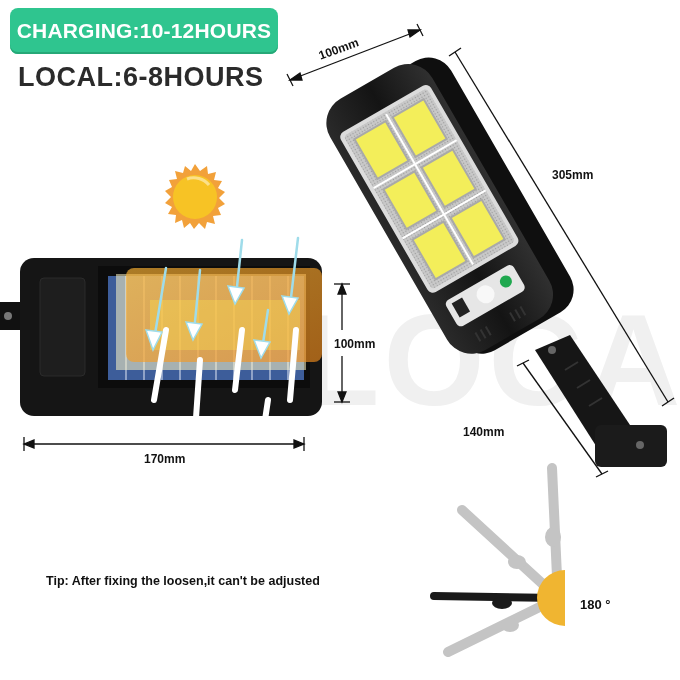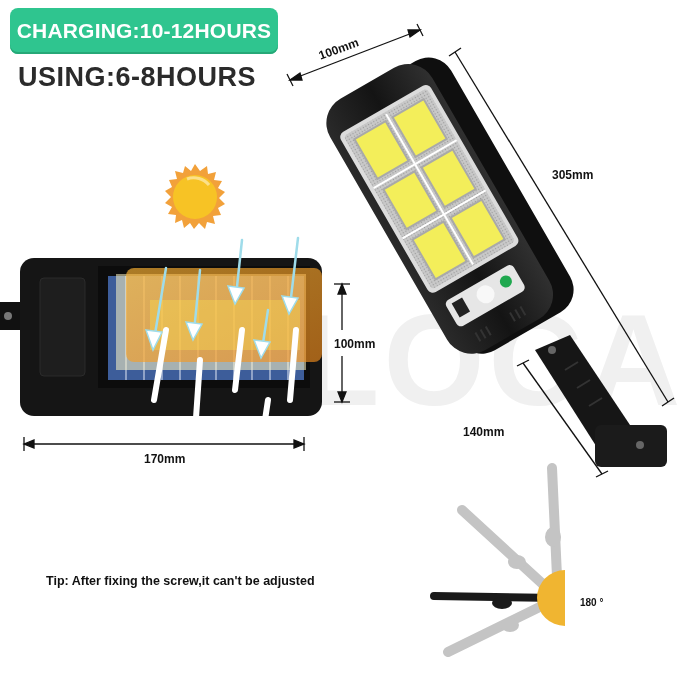--- a/index.html
+++ b/index.html
@@ -15,21 +15,21 @@
   .tip { left:46px; top:573px; font-size:12.5px; font-weight:bold; color:#111; line-height:17px; width:340px; }
   .watermark { left:300px; top:285px; font-size:130px; font-weight:bold; color:#f0f0f0; letter-spacing:4px; }
   svg { overflow:visible; }
 </style>
 </head>
 <body>
 
 <div class="abs watermark">LOCAL</div>
 
 <div class="abs badge">CHARGING:10-12HOURS</div>
-<div class="abs using">USING:6-8HOURS</div>
+<div class="abs using">LOCAL:6-8HOURS</div>
 
 <svg class="abs" style="left:0;top:0" width="680" height="680">
   <defs>
     <linearGradient id="house" x1="0" y1="0" x2="1" y2="0">
       <stop offset="0" stop-color="#2a2a2a"></stop>
       <stop offset="0.5" stop-color="#141414"></stop>
       <stop offset="1" stop-color="#303030"></stop>
     </linearGradient>
     <pattern id="dots" width="3" height="3" patternUnits="userSpaceOnUse">
       <rect width="3" height="3" fill="#c9c9c9"></rect>
@@ -202,17 +202,17 @@
     <line x1="138" y1="148" x2="42" y2="60" stroke="#c4c4c4" stroke-width="10"></line>
     <line x1="138" y1="148" x2="28" y2="202" stroke="#c4c4c4" stroke-width="10"></line>
     <line x1="138" y1="148" x2="14" y2="146" stroke="#1a1a1a" stroke-width="8"></line>
   </g>
   <ellipse cx="133" cy="87" rx="8" ry="10" fill="#c4c4c4"></ellipse>
   <ellipse cx="97" cy="112" rx="9" ry="7" fill="#c4c4c4"></ellipse>
   <ellipse cx="90" cy="175" rx="9" ry="7" fill="#c4c4c4"></ellipse>
   <ellipse cx="82" cy="153" rx="10" ry="6" fill="#1a1a1a"></ellipse>
   <path d="M145,120 A28,28 0 0 0 145,176 Z" fill="#f0b531"></path>
 </svg>
-<div class="abs dim" style="left:580px;top:597px;font-size:10px">180 °</div>
+<div class="abs dim" style="left:580px;top:597px;font-size:13px">180 °</div>
 
 <div class="abs tip">
-  <div>Tip: After fixing the screw,it can't be adjusted</div>
+  <div>Tip: After fixing the loosen,it can't be adjusted</div>
 </div>
 
 </body></html>

